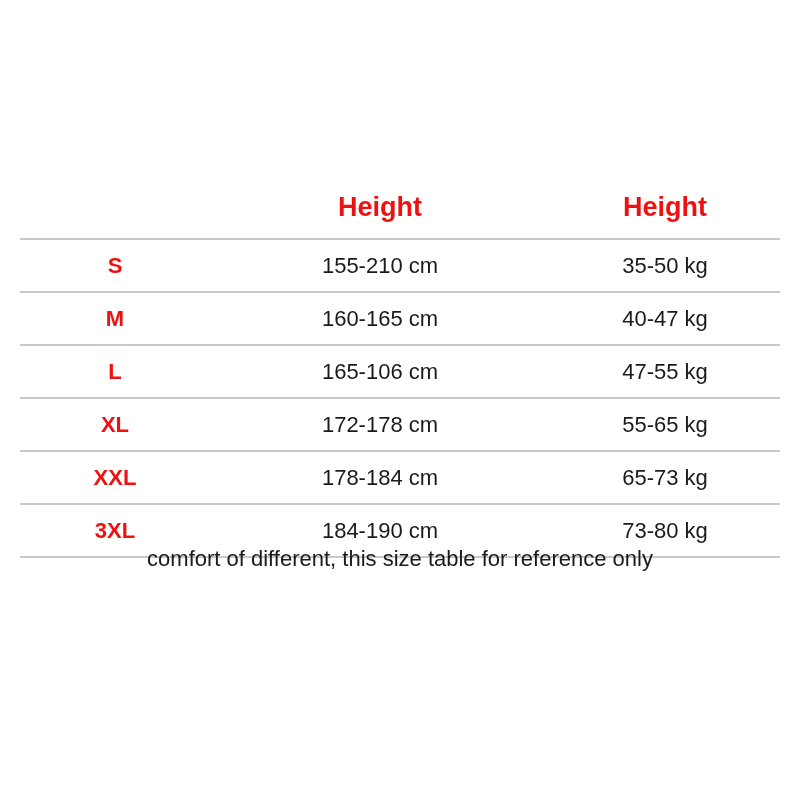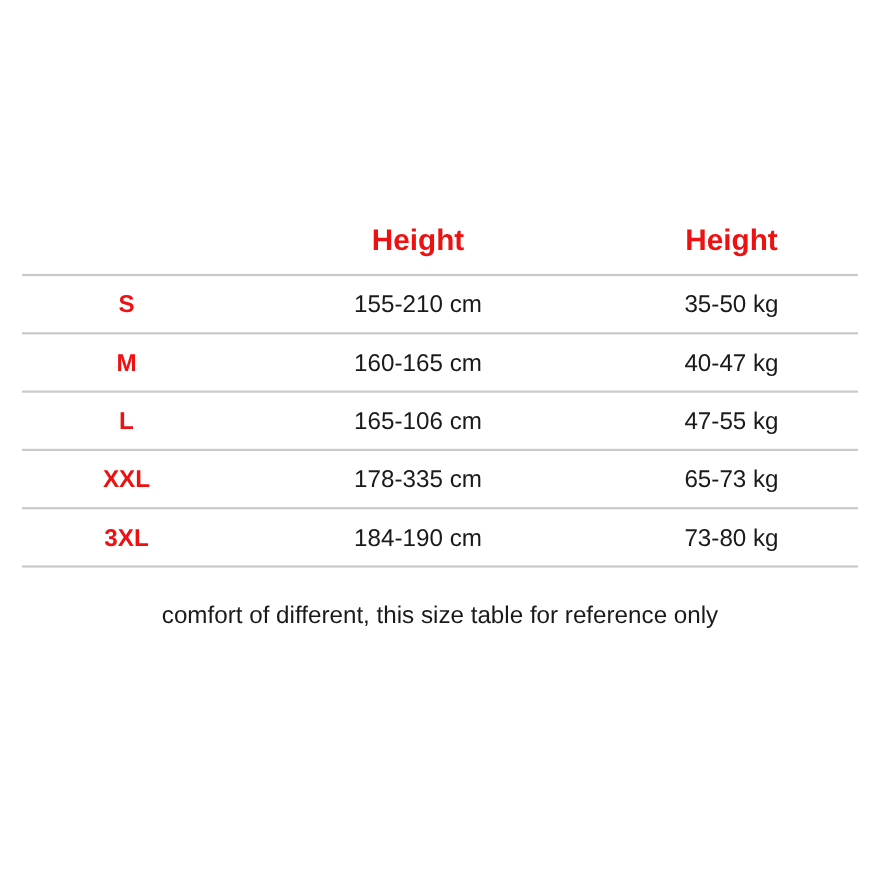--- a/index.html
+++ b/index.html
@@ -13,21 +13,21 @@
   #page {
     position: relative;
     width: 800px;
     height: 800px;
     background: #ffffff;
     overflow: hidden;
   }
   .table-wrap {
     position: absolute;
     left: 20px;
-    top: 187px;
+    top: 176px;
     width: 760px;
   }
   table.size-table {
     width: 100%;
     border-collapse: collapse;
     table-layout: fixed;
   }
   table.size-table th, table.size-table td {
     padding: 0;
     margin: 0;
@@ -101,22 +101,27 @@
           <td class="size-cell">M</td>
           <td>160-165 cm</td>
           <td>40-47 kg</td>
         </tr>
         <tr>
           <td class="size-cell">L</td>
           <td>165-106 cm</td>
           <td>47-55 kg</td>
         </tr>
         <tr>
+          <td class="size-cell">XL</td>
+          <td>172-178 cm</td>
+          <td>55-65 kg</td>
+        </tr>
+        <tr>
           <td class="size-cell">XXL</td>
-          <td>178-335 cm</td>
+          <td>178-184 cm</td>
           <td>65-73 kg</td>
         </tr>
         <tr>
           <td class="size-cell">3XL</td>
           <td>184-190 cm</td>
           <td>73-80 kg</td>
         </tr>
       </tbody>
     </table>
   </div>

